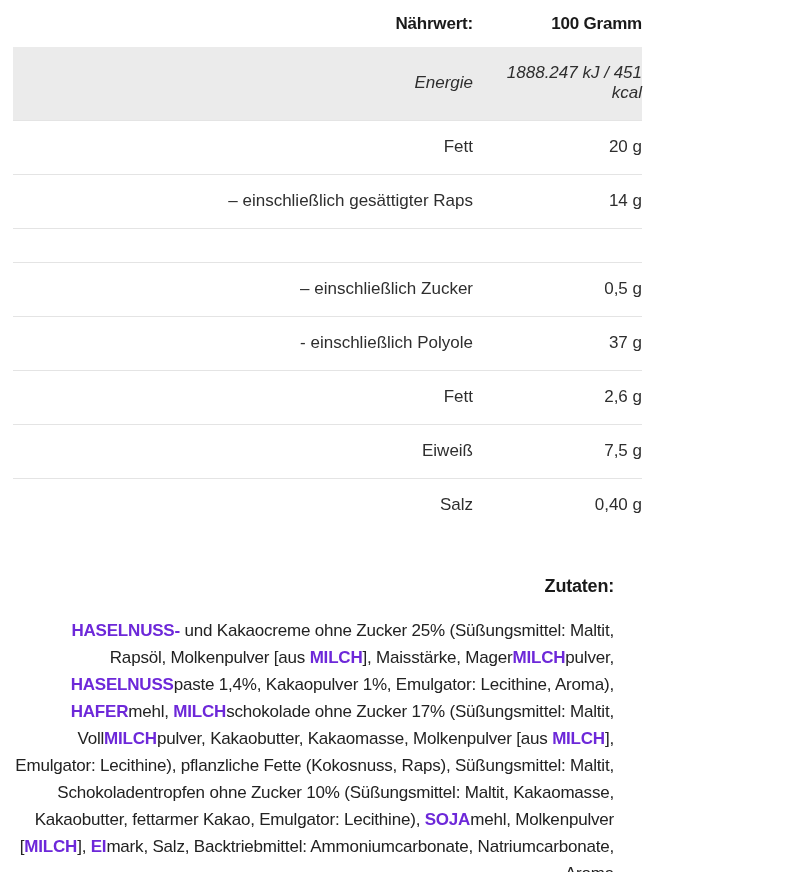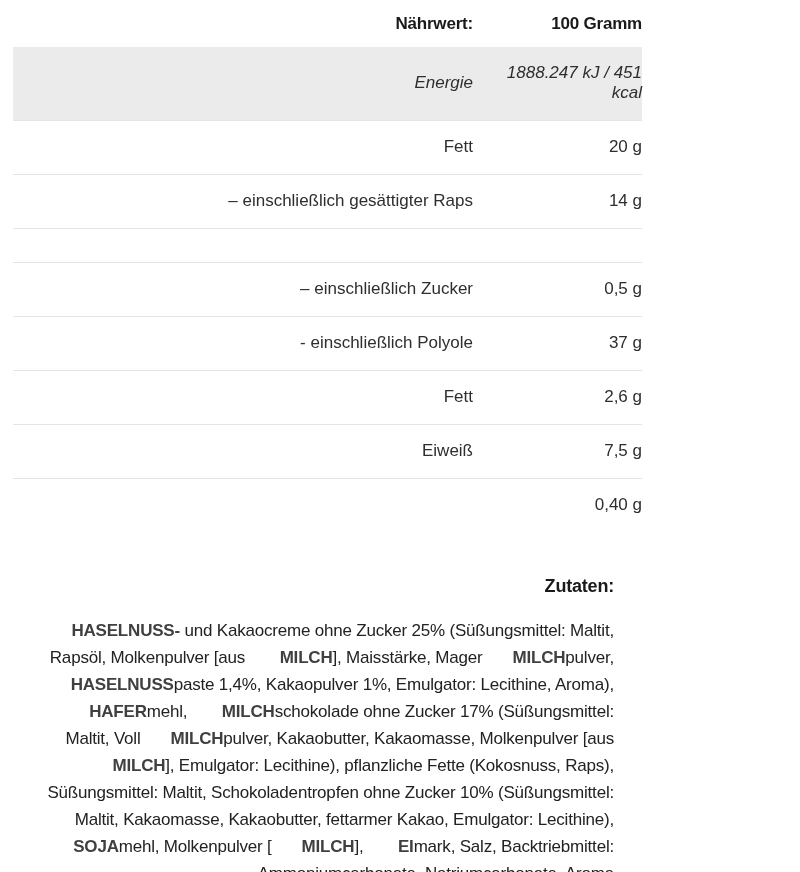--- a/index.html
+++ b/index.html
@@ -78,22 +78,21 @@
     letter-spacing: -0.2px;
   }
   .ingredients p {
     margin: 0;
     font-size: 17px;
     line-height: 27px;
     color: #222222;
     letter-spacing: -0.2px;
   }
   .ingredients p b {
-    color: #404040;
-    margin-left: 30px;
+    color: #6d28d9;
   }
 </style>
 </head>
 <body>
 
 <div class="page">
 
   <div class="ntable">
 
     <div class="nrow header">
@@ -133,20 +132,21 @@
       <div class="cell label">Fett</div>
       <div class="cell value">2,6 g</div>
     </div>
 
     <div class="nrow data">
       <div class="cell label">Eiweiß</div>
       <div class="cell value">7,5 g</div>
     </div>
 
     <div class="nrow data">
+      <div class="cell label">Salz</div>
       <div class="cell value">0,40 g</div>
     </div>
 
   </div>
 
   <div class="ingredients">
     <h2>Zutaten:</h2>
     <p><b>HASELNUSS-</b><span> und Kakaocreme ohne Zucker 25% (Süßungsmittel: Maltit, Rapsöl, Molkenpulver [aus </span><b>MILCH</b><span>], Maisstärke, Mager</span><b>MILCH</b><span>pulver, </span><b>HASELNUSS</b><span>paste 1,4%, Kakaopulver 1%, Emulgator: Lecithine, Aroma), </span><b>HAFER</b><span>mehl, </span><b>MILCH</b><span>schokolade ohne Zucker 17% (Süßungsmittel: Maltit, Voll</span><b>MILCH</b><span>pulver, Kakaobutter, Kakaomasse, Molkenpulver [aus </span><b>MILCH</b><span>], Emulgator: Lecithine), pflanzliche Fette (Kokosnuss, Raps), Süßungsmittel: Maltit, Schokoladentropfen ohne Zucker 10% (Süßungsmittel: Maltit, Kakaomasse, Kakaobutter, fettarmer Kakao, Emulgator: Lecithine), </span><b>SOJA</b><span>mehl, Molkenpulver [</span><b>MILCH</b><span>], </span><b>EI</b><span>mark, Salz, Backtriebmittel: Ammoniumcarbonate, Natriumcarbonate, Aroma</span></p>
   </div>
 

